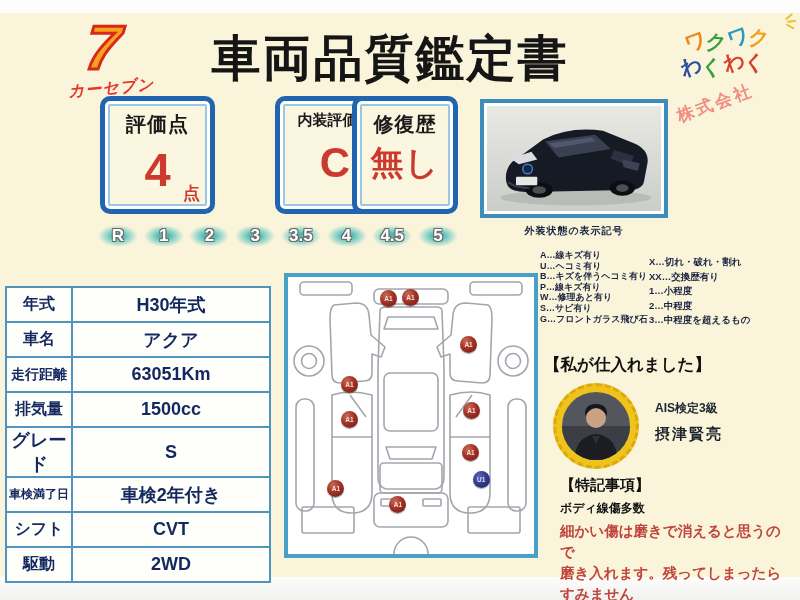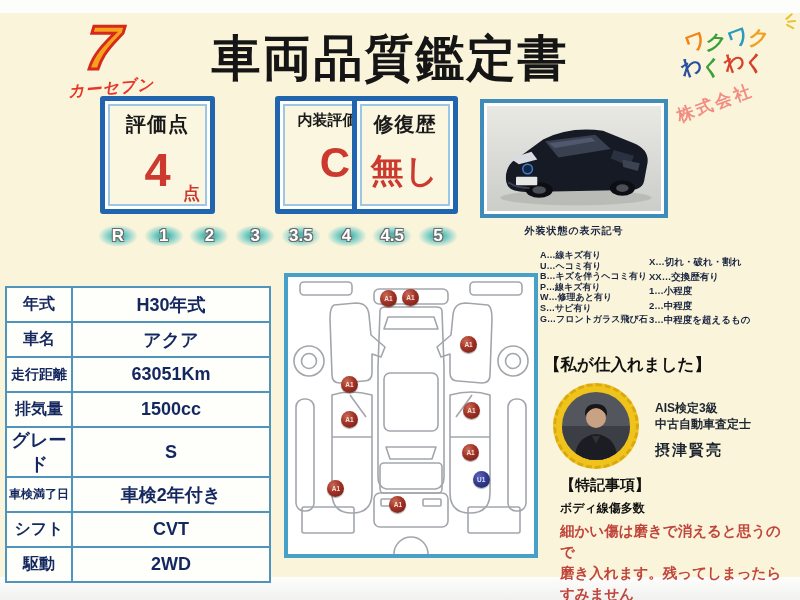--- a/index.html
+++ b/index.html
@@ -21,32 +21,32 @@
   .wk-char:nth-child(odd){transform:rotate(-14deg);}
   .wk-char:nth-child(even){transform:rotate(10deg) translateY(3px);}
   .sparkle{position:absolute;right:-6px;top:-4px;width:18px;height:16px;}
   .sparkle i{position:absolute;display:block;width:9px;height:2px;background:#E8C334;border-radius:1px;}
   .sparkle i:nth-child(1){transform:rotate(-35deg);top:2px;right:0;}
   .sparkle i:nth-child(2){transform:rotate(0deg);top:7px;right:-2px;}
   .sparkle i:nth-child(3){transform:rotate(35deg);top:12px;right:0;}
   .company{position:absolute;left:4px;top:66px;font-size:17px;font-weight:900;color:#F28B80;transform:rotate(-14deg);letter-spacing:3px;white-space:nowrap;}
 
   
-  .score-box{position:absolute;top:96px;height:118px;background:#FBF6DF;border:5px solid #2065AE;border-radius:3px;box-shadow:inset 0 0 0 3px #fff,inset 0 0 0 5px #9CC6E6;text-align:center;box-sizing:border-box;}
+  .score-box{position:absolute;top:96px;height:118px;background:#FBF6DF;border:5px solid #2065AE;border-radius:10px;box-shadow:inset 0 0 0 3px #fff,inset 0 0 0 5px #9CC6E6;text-align:center;box-sizing:border-box;}
   .score-box .box-label{font-weight:900;color:#1a1a1a;margin-top:10px;}
   .score-box .box-value{font-weight:900;color:#CC3A2F;line-height:1;}
   #box1{left:100px;width:115px;}
   #box2{left:228px;width:120px;margin-left:47px;}
   #box3{left:352px;width:106px;}
   #box1 .box-label{font-size:20px;letter-spacing:1px;}
   #box2 .box-label{font-size:15px;}
   #box3 .box-label{font-size:20px;letter-spacing:1px;}
   #box1 .box-value{font-size:47px;margin-top:8px;}
   #box2 .box-value{font-size:42px;margin-top:12px;}
-  #box3 .box-value{font-size:33px;margin-top:16px;letter-spacing:1px;}
+  #box3 .box-value{font-size:33px;margin-top:8px;letter-spacing:1px;}
   .box-suffix{position:absolute;right:10px;bottom:4px;font-size:17px;font-weight:900;color:#CC3A2F;}
 
   
   .scale{position:absolute;left:98px;top:225px;width:360px;display:flex;justify-content:space-between;align-items:center;}
   .scale-item{min-width:26px;padding:1px 7px;text-align:center;font-size:17px;font-weight:900;color:#fff;border-radius:50%;background:radial-gradient(closest-side,#54B7AD 25%,#8ED4CB 55%,rgba(250,245,218,0) 100%);text-shadow:-1px -1px 0 #6b6b6b,1px -1px 0 #6b6b6b,-1px 1px 0 #6b6b6b,1px 1px 0 #6b6b6b;}
 
   
   .car-photo-frame{position:absolute;left:480px;top:99px;width:188px;height:119px;border:4px solid #3E8CBA;background:#fff;box-sizing:border-box;padding:3px;}
   .car-photo-frame svg{display:block;width:100%;height:100%;}
   .photo-caption{position:absolute;left:480px;top:224px;width:188px;text-align:center;font-size:10px;font-weight:900;color:#1A2440;letter-spacing:1px;}
@@ -286,21 +286,20 @@
         <rect y="34" width="68" height="34" fill="#3B3E44"></rect>
         <circle cx="34" cy="26" r="10" fill="#C9A183"></circle>
         <path d="M23,24 Q22,12 34,12 Q46,12 45,24 Q40,16 34,16 Q28,16 23,24 Z" fill="#17171A"></path>
         <path d="M12,68 Q14,44 34,42 Q54,44 56,68 Z" fill="#1B1D22"></path>
         <path d="M30,44 L34,52 L38,44 Z" fill="#2E3138"></path>
       </svg>
     </div>
   </div>
   <div class="buyer-meta">
     <div class="buyer-q1">AIS検定3級</div>
-    <div class="buyer-q2">中古自動車査定士</div>
     <div class="buyer-name">摂津賢亮</div>
   </div>
 
   <div class="notes">
     <div class="notes-heading">【特記事項】</div>
     <div class="notes-subject">ボディ線傷多数</div>
     <div class="notes-red" id="notes-red">
         <div>細かい傷は磨きで消えると思うので</div>
         <div>磨き入れます。残ってしまったら</div>
         <div>すみません</div>

